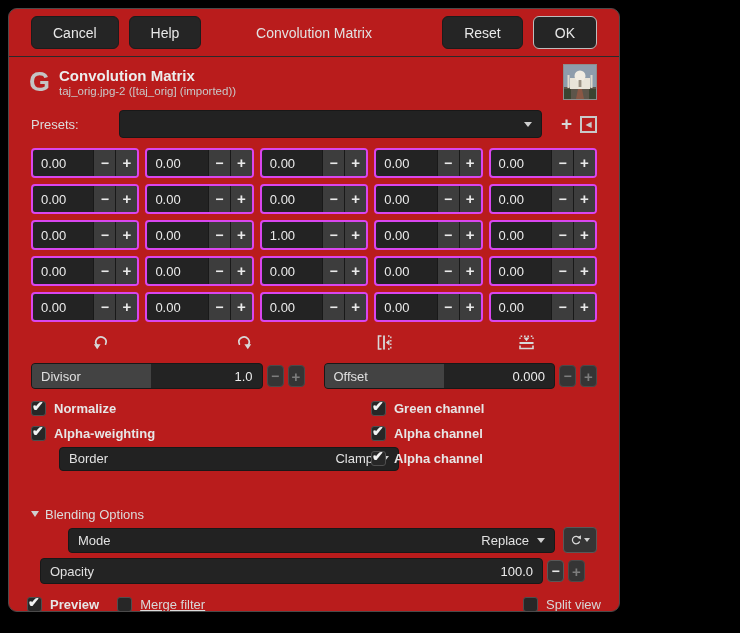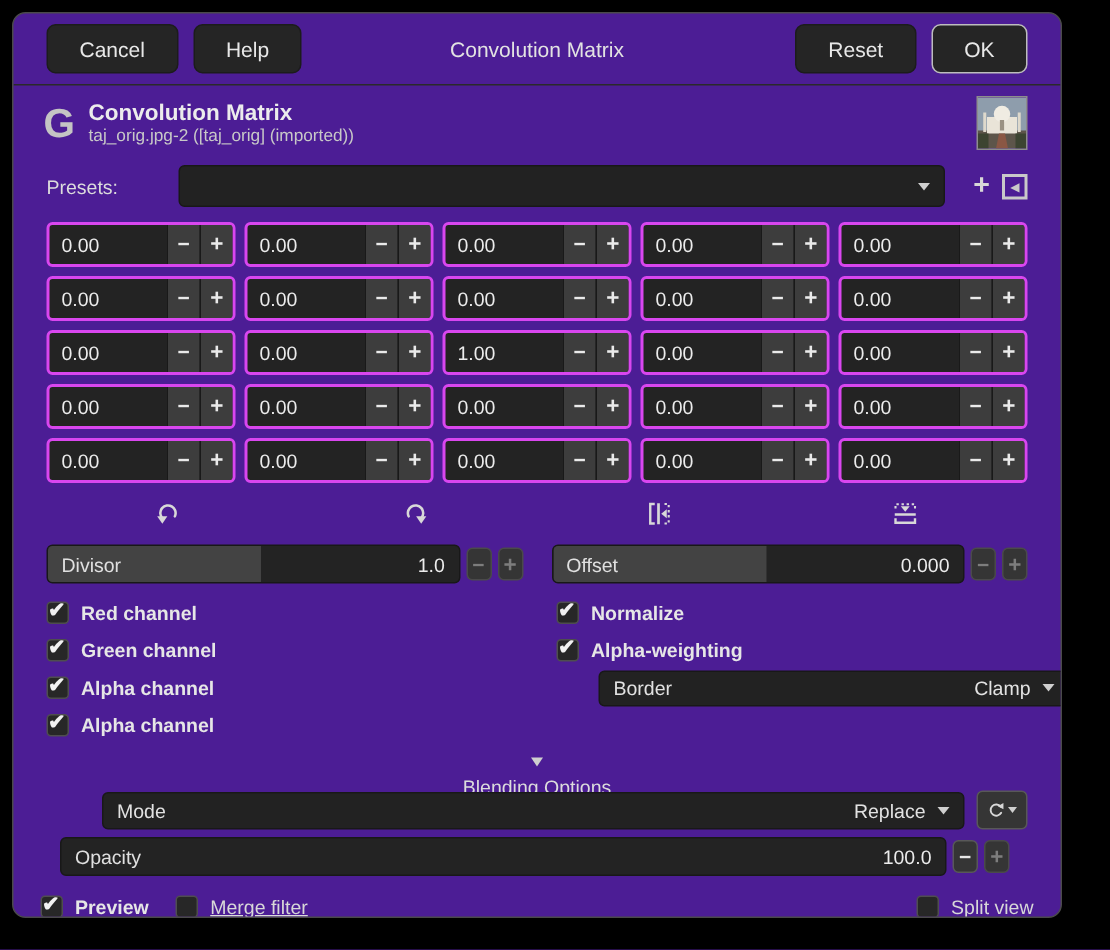--- a/index.html
+++ b/index.html
@@ -1,19 +1,19 @@
 <!DOCTYPE html>
 <html><head>
 <meta charset="utf-8">
 <style>
   html,body{margin:0;padding:0;}
   body{width:740px;height:633px;background:#000;position:relative;
        font-family:"Liberation Sans",sans-serif;overflow:hidden;}
-  .window{position:absolute;left:8px;top:8px;width:700px;height:604px;
-          background:#4c1d95;border:1px solid #4a4a4a;border-radius:9px;
+  .window{position:absolute;left:8px;top:8px;width:612px;height:604px;
+          background:#b91c1c;border:1px solid #4a4a4a;border-radius:9px;
           box-sizing:border-box;overflow:hidden;color:#dcdcdc;}
   
   .titlebar{height:48px;display:flex;align-items:center;padding:0 22px;
             border-bottom:1px solid #2a2a2a;position:relative;box-sizing:border-box;}
   .tb-btn{background:#252525;border:1px solid #1c1c1c;border-radius:6px;color:#e8e8e8;
           font-size:14px;height:33px;padding:0 21px;cursor:pointer;
           font-family:"Liberation Sans",sans-serif;}
   .tb-btn.primary{border:1px solid #bdbdbd;}
   .tb-btn + .tb-btn{margin-left:10px;}
   .tb-title{position:absolute;left:0;right:0;text-align:center;font-size:14px;
@@ -75,21 +75,21 @@
   .tick{display:none;position:absolute;left:0px;top:-4px;color:#f2f2f2;font-size:14px;
         font-weight:700;}
   .tick::before{content:"\2714";}
   .checked .tick{display:block;}
   .clabel{font-size:13px;color:#e6e6e6;font-weight:700;}
   .clabel.normal{font-weight:400;color:#d8d8d8;}
   .border-combo{height:24px;width:100%;}
   
   .blending{margin:9px 22px 0;}
   .expander{display:flex;align-items:center;gap:6px;font-size:13px;color:#dcdcdc;
-            height:18px;cursor:pointer;flex-direction:column;}
+            height:18px;cursor:pointer;}
   .exp-arrow{width:0;height:0;border-left:4.5px solid transparent;
              border-right:4.5px solid transparent;border-top:6px solid #cfcfcf;}
   .mode-row{display:flex;align-items:center;gap:8px;margin:4px 0 5px 9px;}
   .mode-combo{flex:1;height:25px;gap:16px;}
   .combo-val{display:flex;align-items:center;gap:8px;}
   .reset-btn{width:34px;height:26px;background:#353535;border:1px solid #585858;border-radius:4px;
              display:flex;align-items:center;justify-content:center;gap:2px;cursor:pointer;
              box-sizing:border-box;}
   .dd.small{border-left-width:3.5px;border-right-width:3.5px;border-top-width:4.5px;}
   .opacity-row{display:flex;align-items:center;gap:4px;margin:0 12px 0 9px;}
@@ -432,26 +432,20 @@
         <span class="glyph-plus"></span>
         </button>
     </div>
   </div>
 
   <div class="check-grid">
     <div class="check checked">
       <span class="box">
         <span class="tick"></span>
         </span>
-      <span class="clabel">Red channel</span>
-    </div>
-    <div class="check checked">
-      <span class="box">
-        <span class="tick"></span>
-        </span>
       <span class="clabel">Normalize</span>
     </div>
     <div class="check checked">
       <span class="box">
         <span class="tick"></span>
         </span>
       <span class="clabel">Green channel</span>
     </div>
     <div class="check checked">
       <span class="box">

